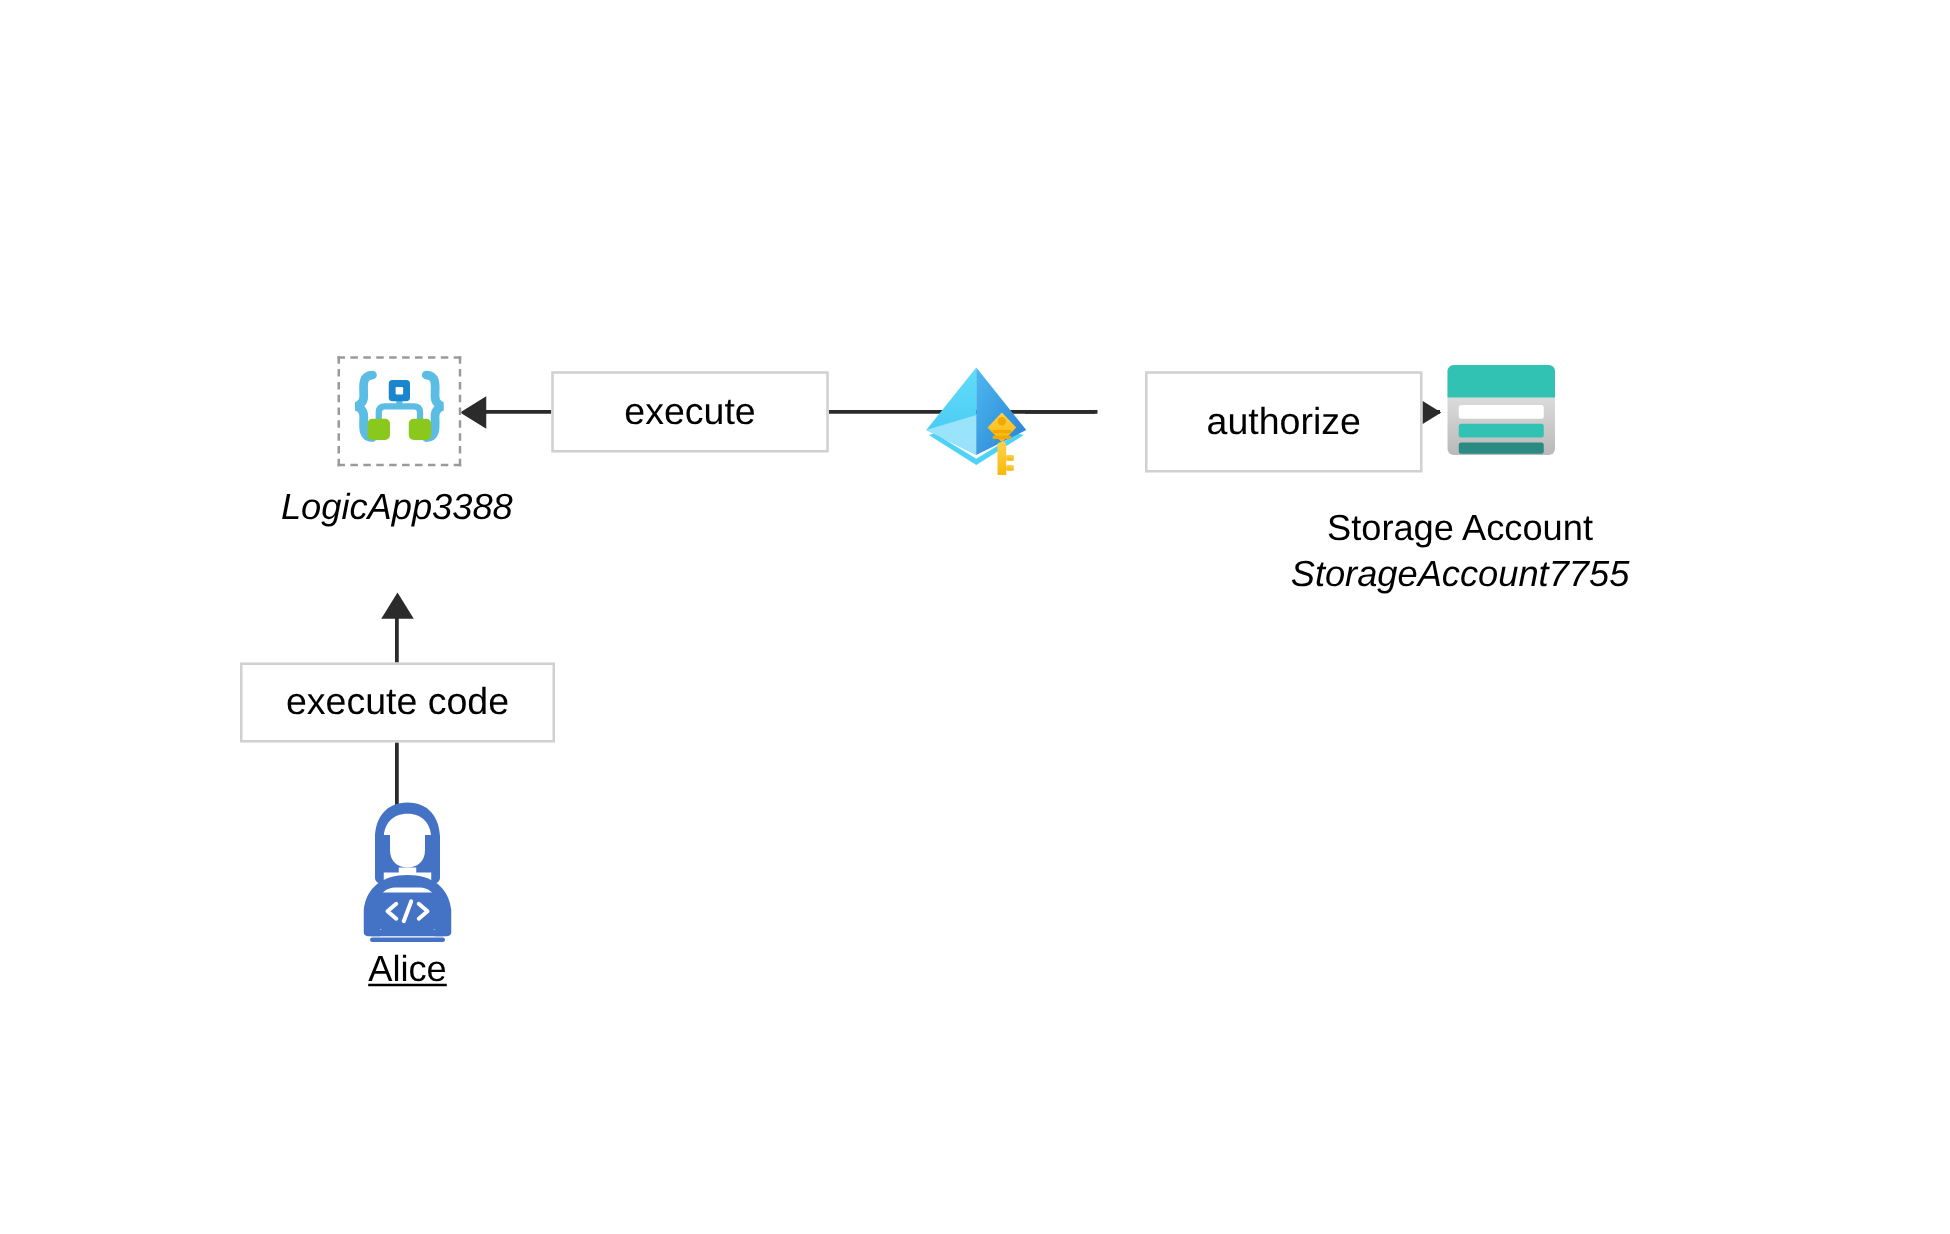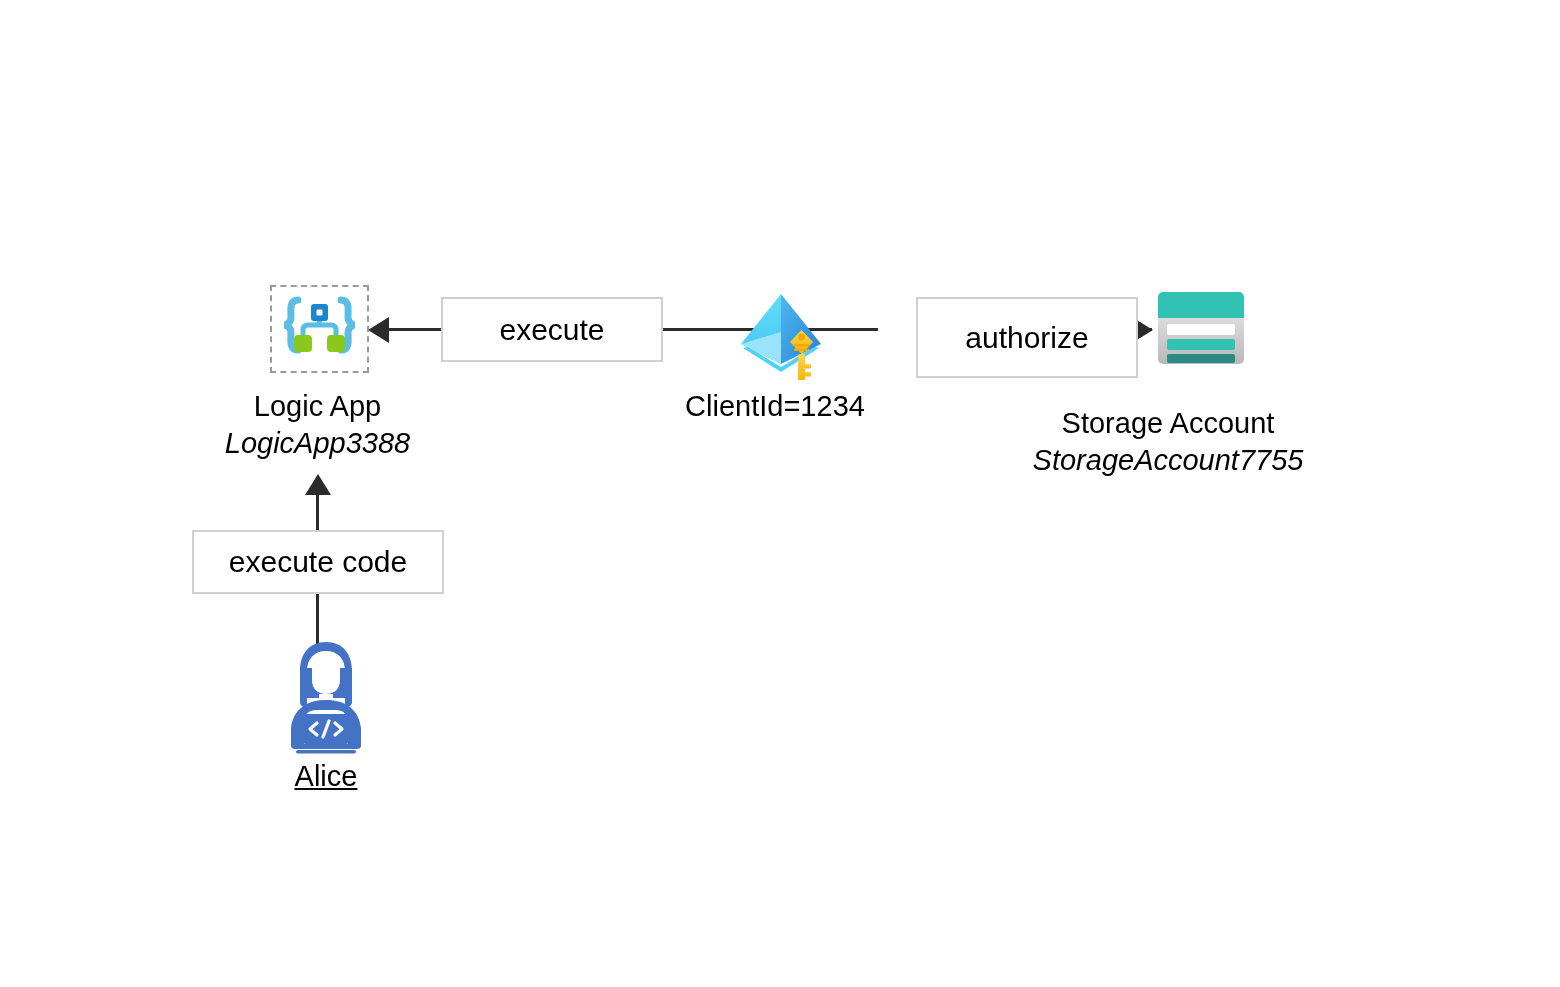--- a/index.html
+++ b/index.html
@@ -148,21 +148,20 @@
         <rect x="39" y="17" width="17" height="17" rx="3" fill="#1b86cd"></rect>
         <rect x="44.5" y="22.5" width="6" height="6" rx="1" fill="#ffffff"></rect>
 
         <rect x="22" y="48" width="18" height="17" rx="4" fill="#8ac81e"></rect>
         <rect x="55" y="48" width="18" height="17" rx="4" fill="#8ac81e"></rect>
       </svg>
     </div>
   </div>
 
   <div class="caption" style="left:180px; top:388px; width:275px;">
-    <span class="plain">Logic App</span>
     <span class="sub">LogicApp3388</span>
   </div>
 
   <div class="icon-wrap" style="left:735px; top:288px; width:92px; height:92px;">
     <div>
       <svg width="92" height="92" viewBox="0 0 92 92" xmlns="http://www.w3.org/2000/svg">
         <defs>
           <linearGradient id="pyrRight" x1="0" y1="0" x2="1" y2="1">
             <stop offset="0%" stop-color="#4cb9ef"></stop>
             <stop offset="100%" stop-color="#2a7fd4"></stop>
@@ -193,21 +192,20 @@
           <polygon points="11.5,-2 23,10 11.5,22 0,10" fill="url(#keyGrad)"></polygon>
           <circle cx="11.5" cy="5" r="3.4" fill="#f3a900"></circle>
           <rect x="4" y="12" width="15" height="2.6" rx="1.1" fill="#f3a900"></rect>
           <rect x="4" y="16.5" width="15" height="2.6" rx="1.1" fill="#f3a900"></rect>
         </g>
       </svg>
     </div>
   </div>
 
   <div class="caption" style="left:630px; top:388px; width:290px;">
-    <span class="plain">ClientId=1234</span>
   </div>
 
   <div class="icon-wrap" style="left:1156px; top:290px; width:90px; height:76px;">
     <div>
       <svg width="90" height="76" viewBox="0 0 90 76" xmlns="http://www.w3.org/2000/svg">
         <defs>
           <linearGradient id="bodyGrad" x1="0" y1="0" x2="0" y2="1">
             <stop offset="0%" stop-color="#eeeeee"></stop>
             <stop offset="100%" stop-color="#b9b9b9"></stop>
           </linearGradient>

